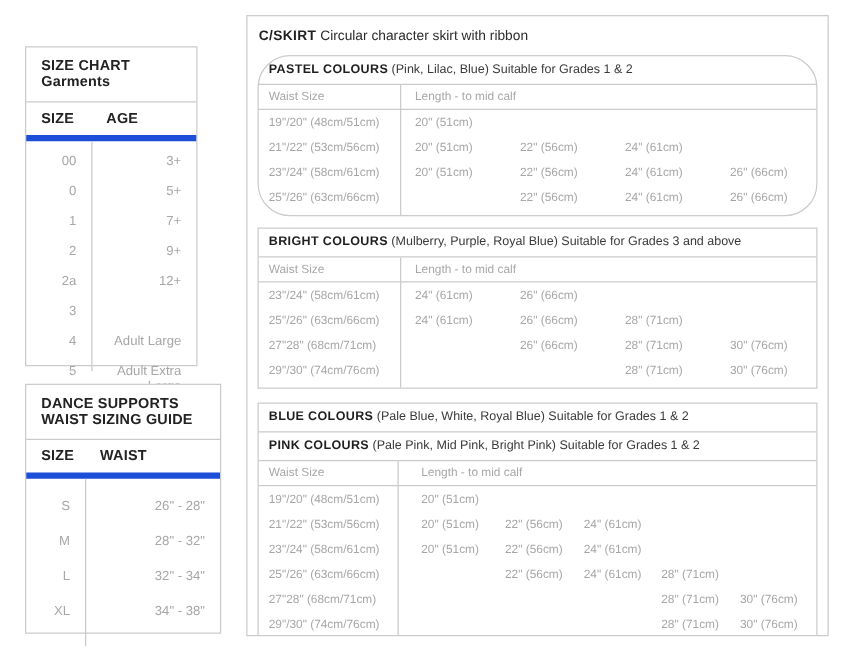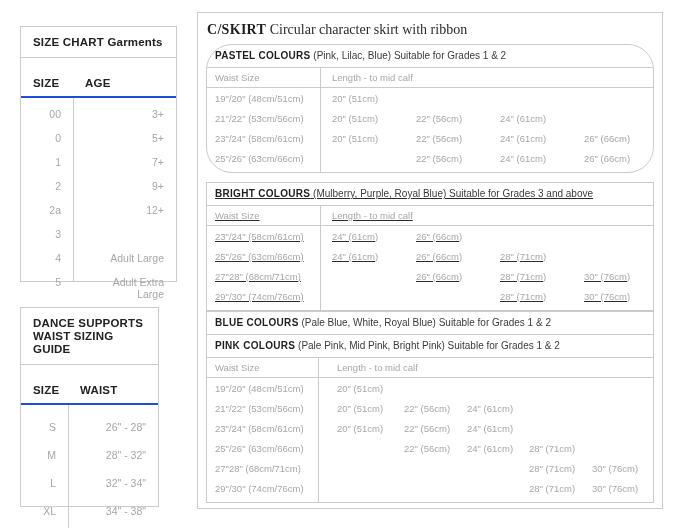--- a/index.html
+++ b/index.html
@@ -4,42 +4,42 @@
 <style>
   html,body{margin:0;padding:0;}
   body{
     width:674px;height:528px;position:relative;background:#ffffff;
     font-family:"Liberation Sans", sans-serif;color:#2b2b2b;
     -webkit-text-size-adjust:none;
   }
   .panel{position:absolute;background:#fff;border:1px solid #cbcbcb;box-sizing:border-box;}
 
   
-  #size-chart-panel{left:20px;top:26px;width:157px;height:256px;}
-  #dance-panel{left:20px;top:307px;width:139px;height:200px;}
+  #size-chart-panel{left:20px;top:37px;width:138px;height:256px;}
+  #dance-panel{left:20px;top:307px;width:157px;height:200px;}
   .lp-title{font-weight:bold;font-size:11.5px;line-height:13px;letter-spacing:.2px;
     color:#222;padding:9px 12px 8px;border-bottom:1px solid #cbcbcb;}
   .lp-head{display:grid;font-weight:bold;font-size:11.5px;color:#222;
-    border-bottom:2px solid #1d4ed8;margin-top:12px;}
+    border-bottom:5px solid #1d4ed8;}
   .lp-head>div{padding:7px 12px;letter-spacing:.2px;}
   .lp-body{position:relative;font-size:10.5px;color:#a7a7a7;flex:1;text-align:right;}
   .lp-grid1{grid-template-columns:52px 1fr;}
   .lp-grid2{grid-template-columns:47px 1fr;}
   .lp-row{display:grid;}
   #size-chart-panel .lp-row>div{padding:6px 12px;}
   #dance-panel .lp-row>div{padding:8px 12px;}
   #size-chart-panel .lp-body{padding-top:4px;}
   #dance-panel .lp-body{padding-top:8px;}
   .vline{position:absolute;top:0;bottom:0;width:1px;background:#cbcbcb;}
   #size-chart-panel .vline{left:52px;}
   #dance-panel .vline{left:47px;}
 
   
   #cskirt-panel{left:197px;top:12px;width:466px;height:497px;padding:8px;overflow:hidden;}
-  .cskirt-title{font-size:14px;line-height:13px;padding:2px 0 8px 1px;color:#2b2b2b;font-family:Liberation Serif, serif;}
+  .cskirt-title{font-size:11px;line-height:13px;padding:2px 0 8px 1px;color:#2b2b2b;}
   .cskirt-title .bold, .sec-name{font-weight:bold;letter-spacing:.3px;color:#1f1f1f;}
   .section{border:1px solid #cbcbcb;box-sizing:border-box;}
   .sec-hdr{padding:5px 8px;font-size:10px;line-height:12px;color:#3b3b3b;
     border-bottom:1px solid #cbcbcb;}
   .tbl{position:relative;padding-bottom:4px;}
   .tbl .vline4{left:113px;}
   .tbl .vline5{left:111px;}
   .colhdr{display:grid;font-size:9.5px;line-height:11px;color:#a7a7a7;
     border-bottom:1px solid #cbcbcb;}
   .colhdr4{grid-template-columns:113px 1fr;}
@@ -47,21 +47,21 @@
   .colhdr>div{padding:4px 0 4px 8px;}
   .colhdr4>div:last-child{padding-left:12px;}
   .colhdr5>div:last-child{padding-left:19px;}
   .trow{display:grid;font-size:9.5px;line-height:11px;color:#a7a7a7;}
   .trow4{grid-template-columns:113px 84px 84px 84px 1fr;}
   .trow5{grid-template-columns:111px 67px 63px 62px 63px 1fr;}
   .trow>div{padding:4.5px 0 4.5px 12px;white-space:nowrap;}
   .trow5>div{padding-left:19px;}
   .trow>div.waist{padding-left:8px;}
   .mb10{margin-bottom:9px;border-radius:26px;}
-  .mb12{text-decoration:underline;}
+  .mb12{margin-bottom:11px;}
 </style>
 </head>
 <body>
 
 <div class="panel" id="size-chart-panel">
   <div class="lp-title">SIZE CHART Garments</div>
   <div class="lp-head lp-grid1">
     <div>SIZE</div>
     <div>AGE</div>
   </div>

